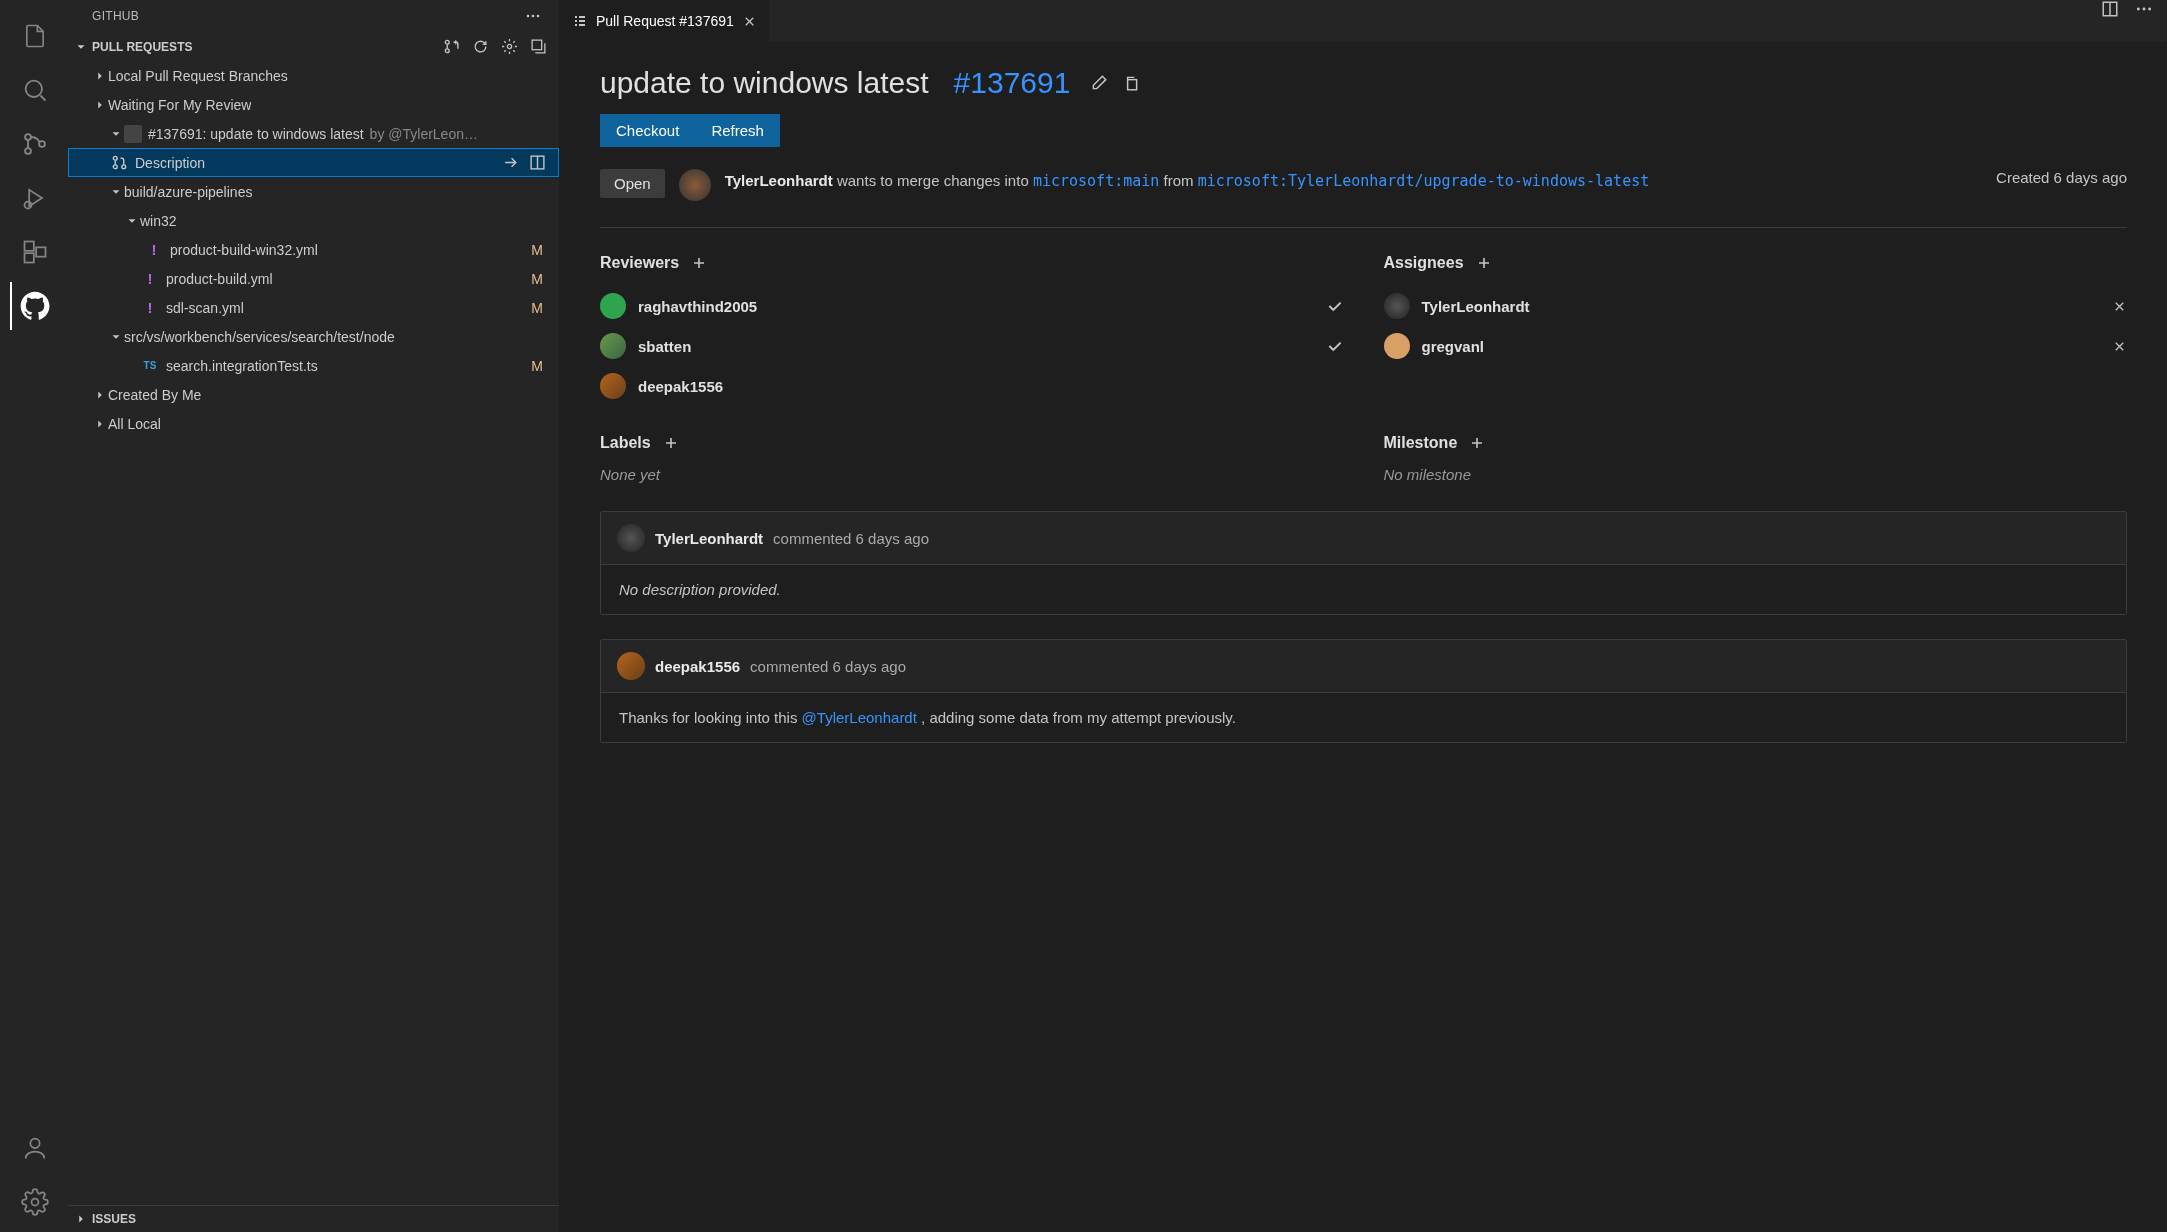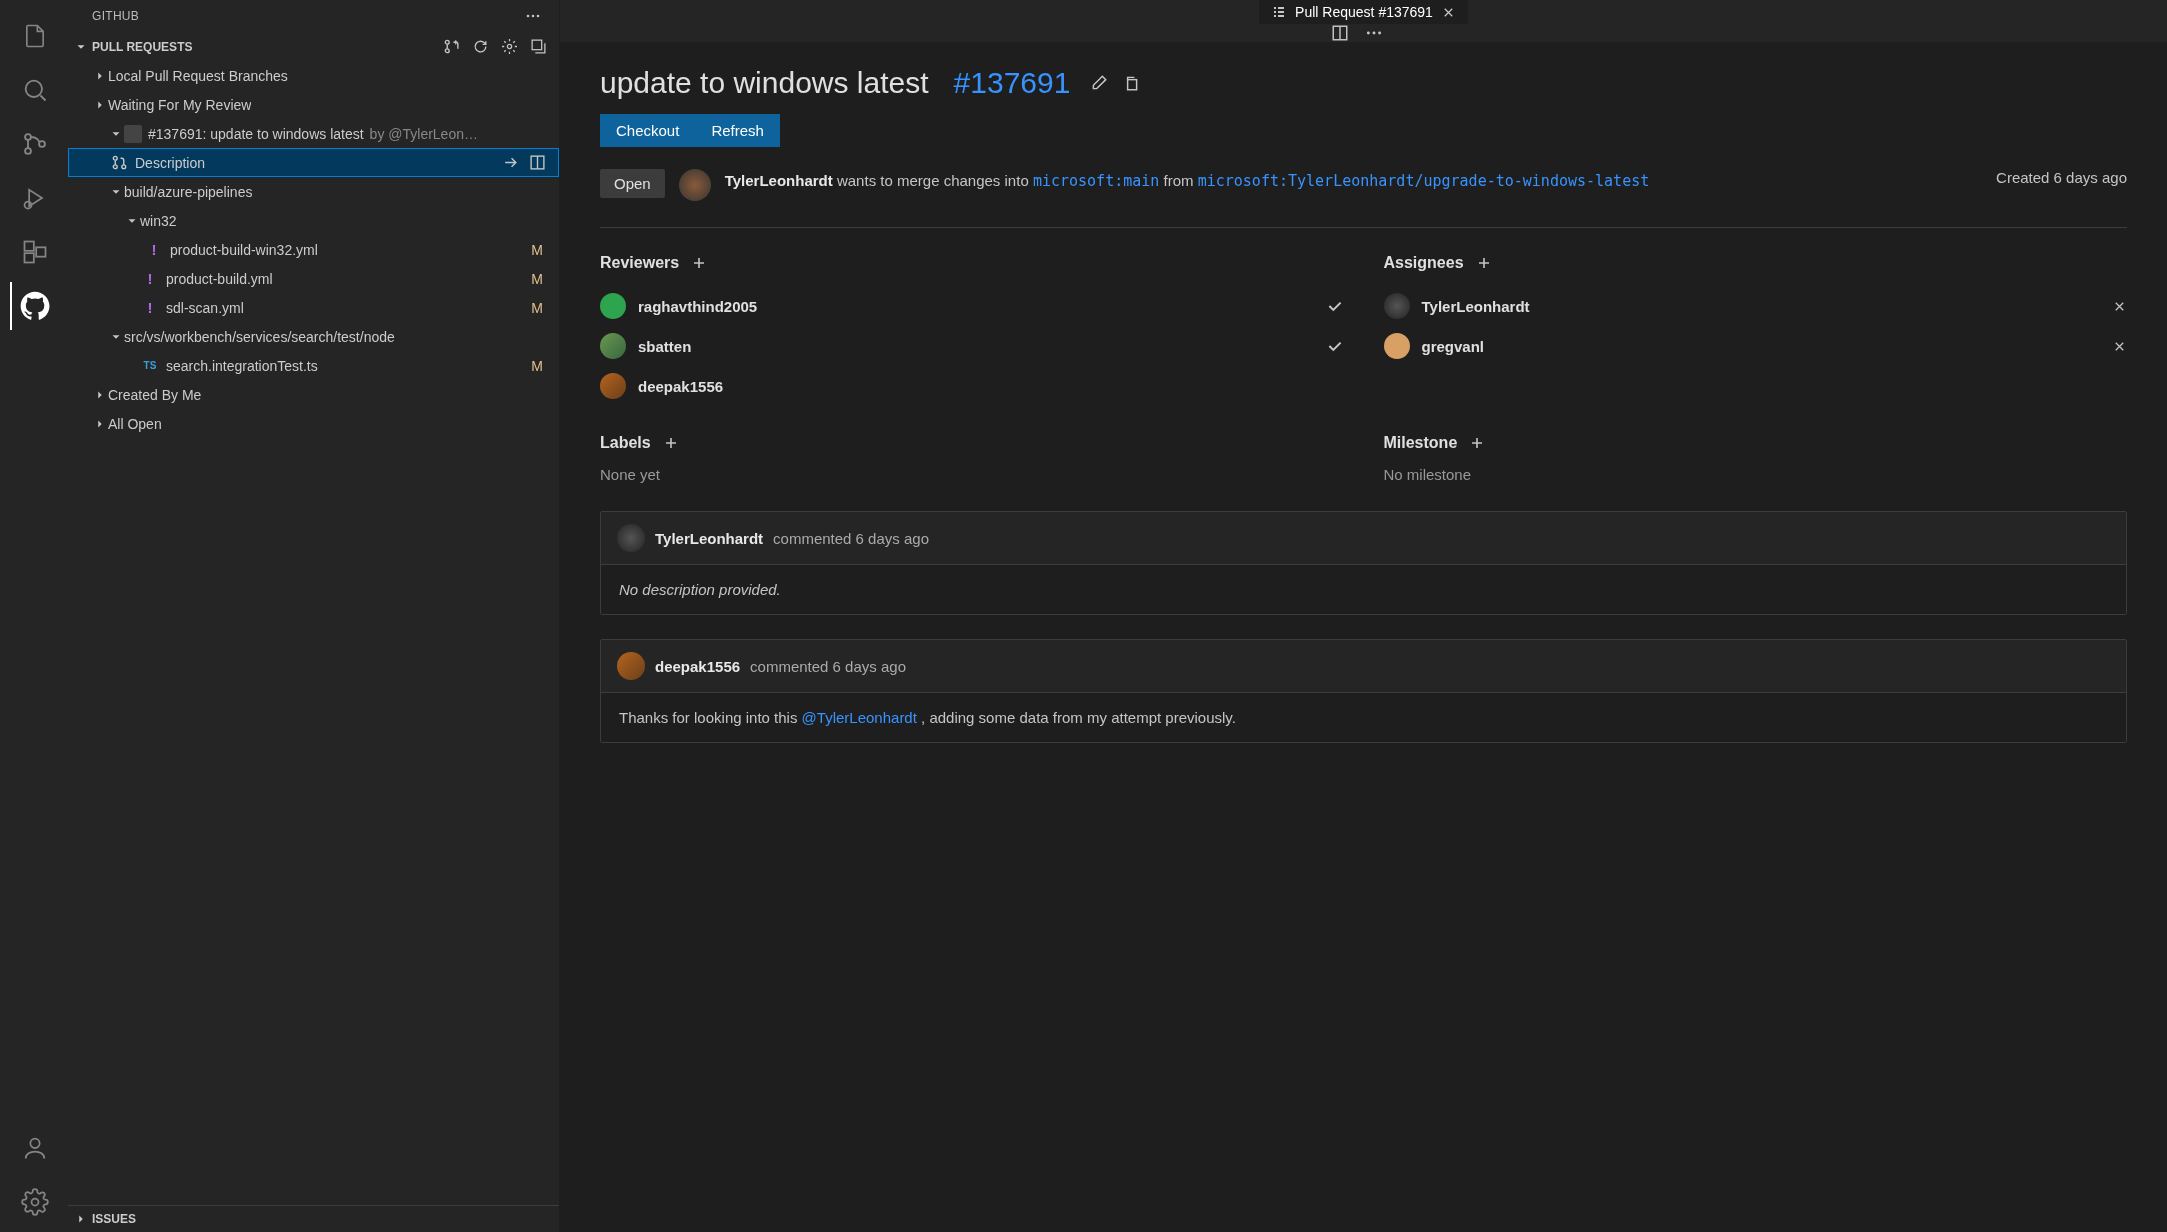--- a/index.html
+++ b/index.html
@@ -143,24 +143,22 @@
 
 .editor {
   flex: 1;
   display: flex;
   flex-direction: column;
   background: #1e1e1e;
   min-width: 0;
 }
 .tabbar {
   display: flex;
-  align-items: center;
   background: #252526;
   height: 42px;
-  flex-direction: column;
 }
 .tab {
   display: flex;
   align-items: center;
   gap: 8px;
   padding: 0 12px;
   height: 100%;
   background: #1e1e1e;
   color: #ffffff;
   font-size: 14px;
@@ -254,21 +252,21 @@
 }
 .person-row .name { font-weight: 600; color: #e0e0e0; }
 .person-row .tail { margin-left: auto; color: #c5c5c5; }
 .person-row .dot { width: 8px; height: 8px; border-radius: 50%; background: #c5c5c5; }
 .av1 { background: linear-gradient(135deg,#5aa2d8,#2b5f8f); }
 .av2 { background: #2ea44f; }
 .av3 { background: linear-gradient(135deg,#6a994e,#386641); }
 .av4 { background: linear-gradient(135deg,#b5651d,#6b3e1a); }
 .av5 { background: radial-gradient(circle,#555,#222); }
 .av6 { background: #d9a066; }
-.meta-empty { color: #999; font-size: 15px; }
+.meta-empty { color: #999; font-style: italic; font-size: 15px; }
 
 .comment-card {
   background: #252526;
   border: 1px solid #3c3c3c;
   border-radius: 2px;
   margin-bottom: 24px;
 }
 .comment-head {
   display: flex;
   align-items: center;
@@ -503,21 +501,21 @@
           </svg>
       </span>
       <span class="label">Created By Me</span>
     </div>
     <div class="tree-row ind-0">
       <span class="chevron">
         <svg width="14" height="14" viewBox="0 0 16 16" fill="currentColor">
             <path d="M6 4l4 4-4 4"></path>
           </svg>
       </span>
-      <span class="label">All Open</span>
+      <span class="label">All Local</span>
     </div>
   </div>
 
   <div class="issues-section section-header">
     <span class="chevron">
       <svg width="14" height="14" viewBox="0 0 16 16" fill="currentColor">
           <path d="M6 4l4 4-4 4"></path>
         </svg>
     </span>
     <span>ISSUES</span>

